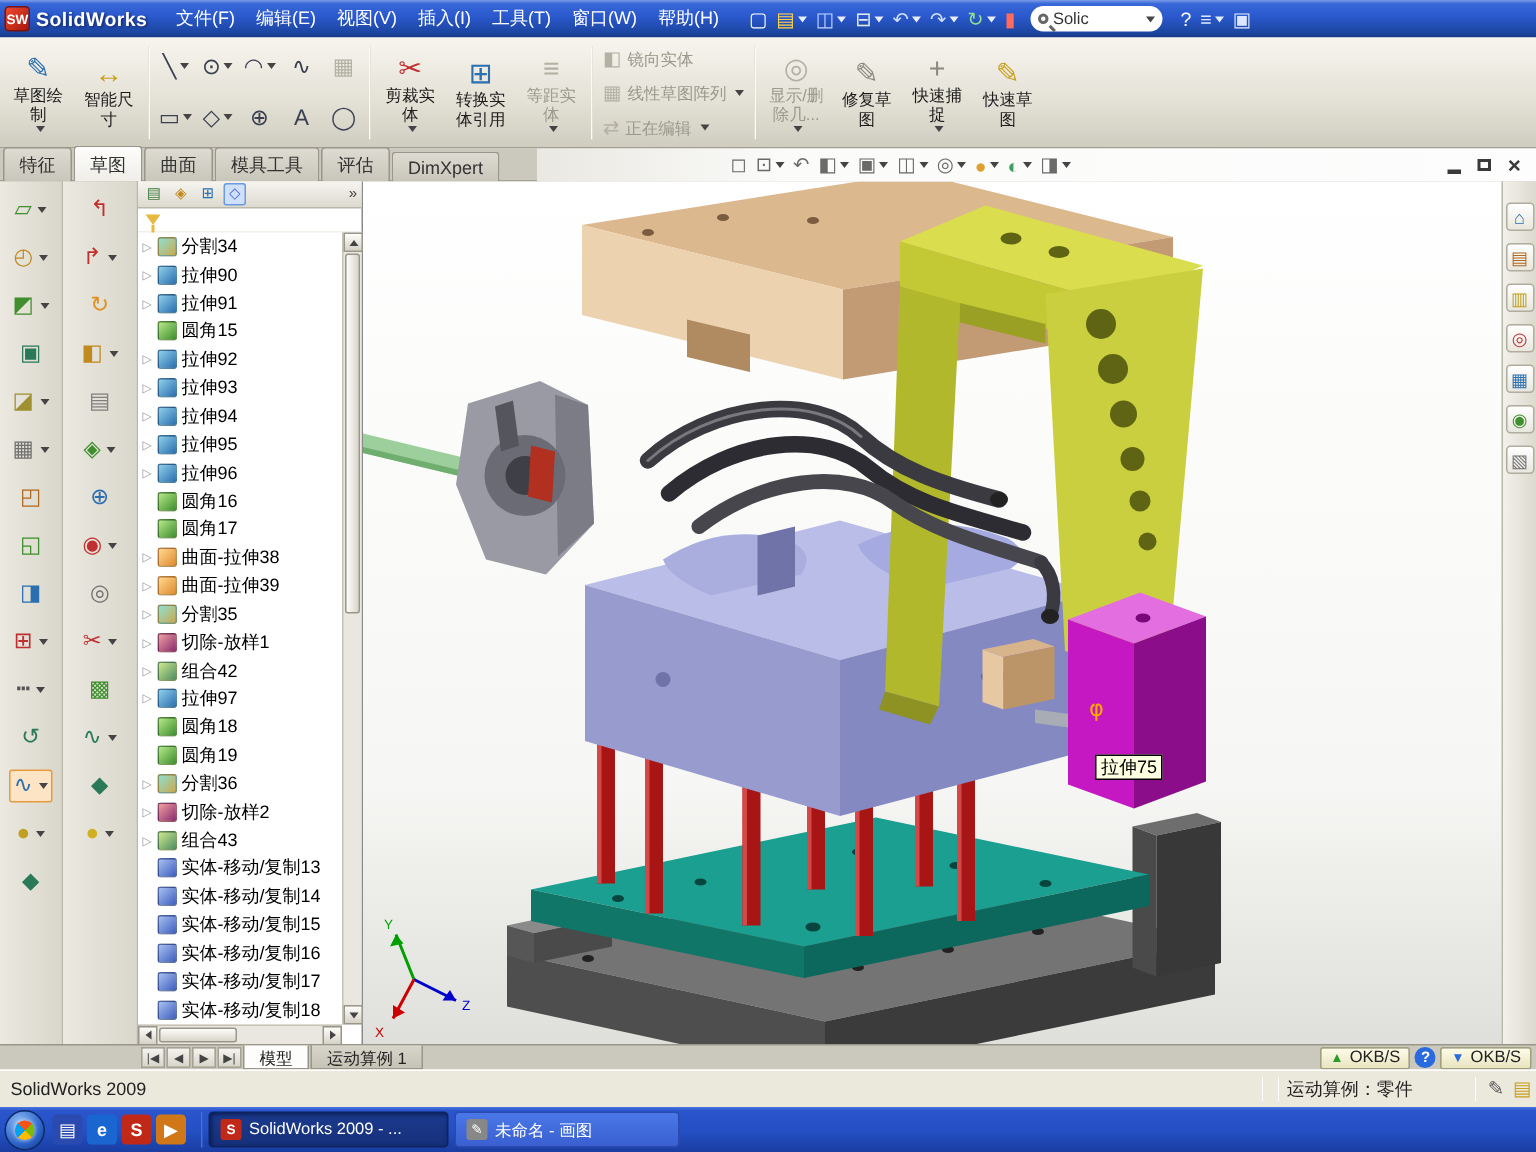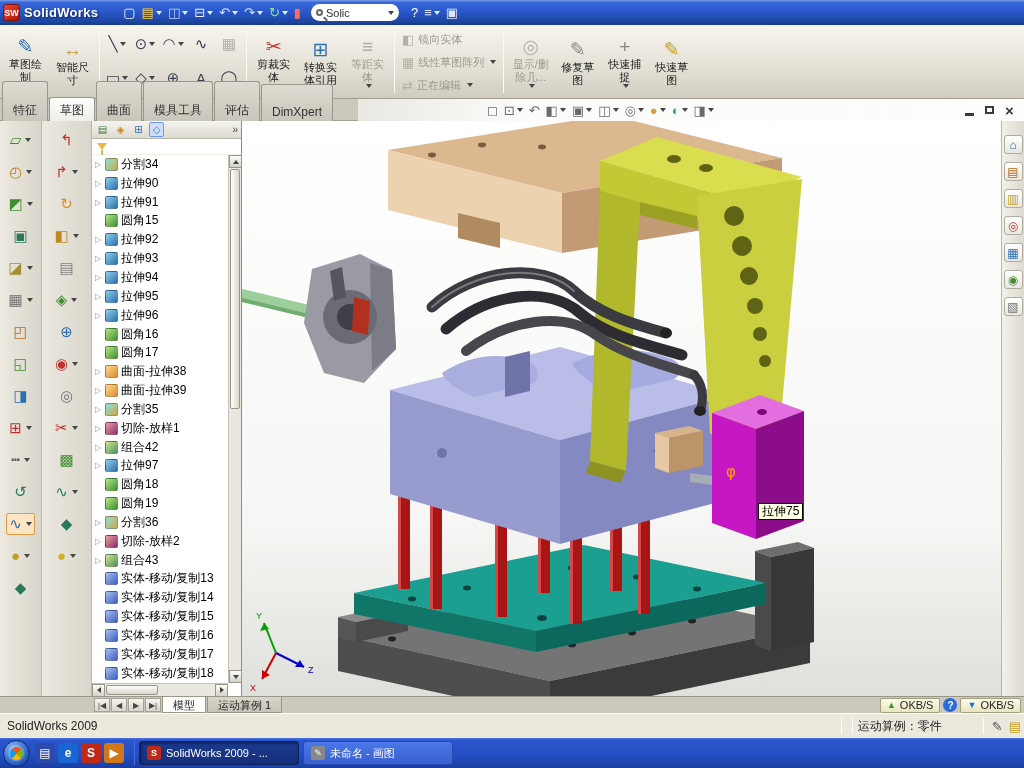--- a/index.html
+++ b/index.html
@@ -39,21 +39,21 @@
 .sk-cell.disabled{color:#b3b1a4}
 .stack-col{display:flex;flex-direction:column;justify-content:center;gap:2px;padding:0 4px}
 .stack-btn{display:flex;align-items:center;gap:4px;height:21px;font-size:11px;color:#9b998c;white-space:nowrap}
 .stack-btn .ico{font-size:13px;color:#b3b1a4}
 #watermark{position:absolute;left:922px;top:18px;font-family:"Liberation Serif","DejaVu Serif",serif;font-style:italic;
  font-size:64px;color:#d8d8d4;letter-spacing:-2px}
 
 
 #cmdtabs{position:absolute;left:0;top:99px;width:1024px;height:22px;background:#cbc8bd;border-bottom:1px solid #a5a295}
 #cmdtab-list{display:flex;height:22px;padding-left:2px;align-items:flex-end}
-.cmdtab{padding:20px 10px 2px;font-size:12px;color:#333;border:1px solid #9a978a;border-bottom:none;border-radius:3px 3px 0 0;
+.cmdtab{padding:3px 10px 2px;font-size:12px;color:#333;border:1px solid #9a978a;border-bottom:none;border-radius:3px 3px 0 0;
  background:linear-gradient(#dedbd2,#c8c5ba);margin-right:1px}
 .cmdtab.active{background:linear-gradient(#fdfdfb,#efeee8);padding-top:4px}
 #strip-right{position:absolute;left:358px;top:99px;width:666px;height:22px;background:linear-gradient(90deg,#e9e8e2,#fbfbfa 25%,#fdfdfd);display:flex;align-items:center}
 #hud{display:flex;align-items:center;margin-left:127px;gap:2px}
 .hud-ico{height:18px;display:flex;align-items:center;padding:0 2px;color:#6a6a6a;font-size:13px}
 #winctl{margin-left:auto;display:flex;align-items:center;margin-right:6px;gap:3px}
 .wc{width:17px;height:16px;display:flex;align-items:center;justify-content:center;color:#3a3a3a}
 .wc-min i{display:block;width:9px;height:3px;background:#3a3a3a;margin-top:8px}
 .wc-res i{display:block;width:9px;height:8px;border:2px solid #3a3a3a}
 .wc-close{font-size:15px;font-weight:bold}
@@ -95,21 +95,21 @@
 .tri.up{border-left:3px solid transparent;border-right:3px solid transparent;border-bottom:4px solid #444}
 .tri.down{border-left:3px solid transparent;border-right:3px solid transparent;border-top:4px solid #444}
 .tri.left{border-top:3px solid transparent;border-bottom:3px solid transparent;border-right:4px solid #444}
 .tri.right{border-top:3px solid transparent;border-bottom:3px solid transparent;border-left:4px solid #444}
 #v-thumb{position:absolute;left:1px;top:14px;width:10px;height:240px;background:linear-gradient(90deg,#fdfdfb,#d8d5ca);border:1px solid #9a978a;border-radius:2px}
 #h-thumb{width:52px;height:10px;background:linear-gradient(#fdfdfb,#d8d5ca);border:1px solid #9a978a;border-radius:2px;margin-left:1px}
 
 
 #viewport{position:absolute;left:242px;top:121px;width:759px;height:575px;overflow:hidden;
  background:linear-gradient(180deg,#ffffff 0%,#f6f6f4 70%,#dfdfdb 100%)}
-#model-tooltip{position:absolute;left:516px;top:382px;background:#ffffe1;border:1px solid #000;font-size:12px;padding:0 3px;line-height:15px;z-index:5}
+#model-tooltip{position:absolute;left:488px;top:382px;background:#ffffe1;border:1px solid #000;font-size:12px;padding:0 3px;line-height:15px;z-index:5}
 
 
 #taskpane{position:absolute;left:1001px;top:121px;width:23px;height:575px;border-left:1px solid #b9b6aa;
  background:linear-gradient(90deg,#f2f1ea,#dcd9ce);display:flex;flex-direction:column;align-items:center;padding-top:14px;gap:8px}
 .tp-ico{width:19px;height:19px;border:1px solid #b0ad9f;border-radius:3px;background:linear-gradient(#ffffff,#e8e6dd);
  display:flex;align-items:center;justify-content:center;font-size:12px}
 
 
 #bottombar{position:absolute;left:0;top:696px;width:1024px;height:17px;background:#cbc8bd;border-top:1px solid #9a978a;display:flex;align-items:center}
 #nav-btns{display:flex;margin-left:94px;gap:1px}
@@ -148,20 +148,29 @@
  background:linear-gradient(180deg,#3a66d8,#2248b4);border-left:1px solid #1a3a96;box-shadow:inset 2px 0 4px #16307e}
 .tray-ico{width:12px;height:12px;border-radius:3px;border:1px solid rgba(0,0,0,.3);flex:none}
 #clock{color:#fff;font-size:12px;margin-left:5px;text-shadow:1px 1px 1px #123}
 </style>
 </head>
 <body>
 
 <div id="titlebar">
   <div class="sw-logo">SW</div>
   <div class="app-title">SolidWorks</div>
+  <div id="menubar">
+      <div class="menu-item">文件(F)</div>
+      <div class="menu-item">编辑(E)</div>
+      <div class="menu-item">视图(V)</div>
+      <div class="menu-item">插入(I)</div>
+      <div class="menu-item">工具(T)</div>
+      <div class="menu-item">窗口(W)</div>
+      <div class="menu-item">帮助(H)</div>
+    </div>
   <div id="tb-icons">
       <div class="tb-icon">
         <span class="g" style="color: rgb(244, 248, 255);">▢</span>
       </div>
       <div class="tb-icon">
         <span class="g" style="color: rgb(255, 210, 74);">▤</span>
         <span class="dd"></span>
       </div>
       <div class="tb-icon">
         <span class="g" style="color: rgb(188, 211, 255);">◫</span>

